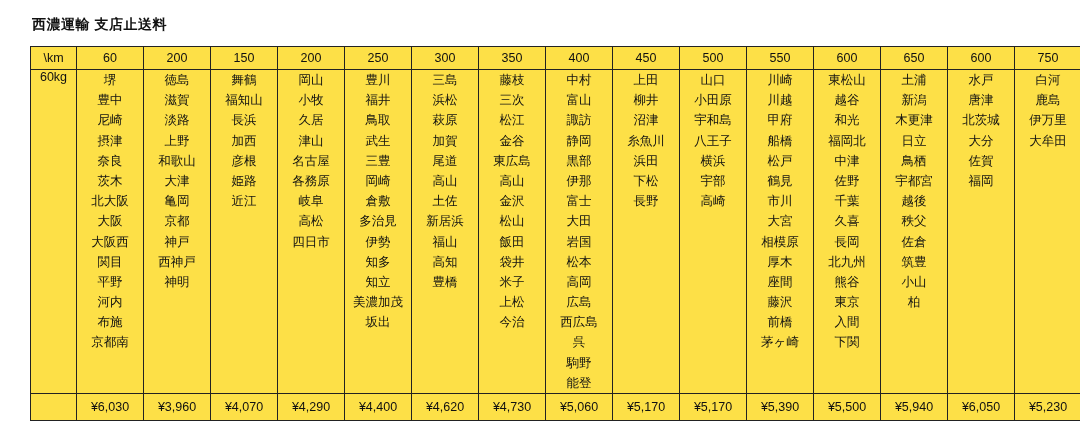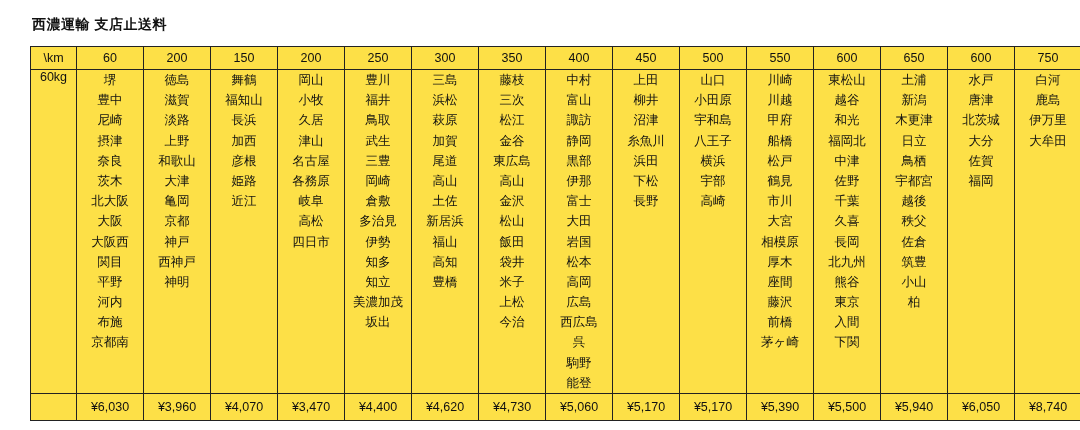--- a/index.html
+++ b/index.html
@@ -364,28 +364,28 @@
             </div>
           </td>
         </tr>
     </tbody>
     <tfoot>
       <tr>
         <td class="blank"></td>
       <td>¥6,030</td>
           <td>¥3,960</td>
           <td>¥4,070</td>
-          <td>¥3,470</td>
+          <td>¥4,290</td>
           <td>¥4,400</td>
           <td>¥4,620</td>
           <td>¥4,730</td>
           <td>¥5,060</td>
           <td>¥5,170</td>
           <td>¥5,170</td>
           <td>¥5,390</td>
           <td>¥5,500</td>
           <td>¥5,940</td>
           <td>¥6,050</td>
-          <td>¥8,740</td>
+          <td>¥5,230</td>
         </tr>
     </tfoot>
   </table>
 </div>
 
 </body></html>

